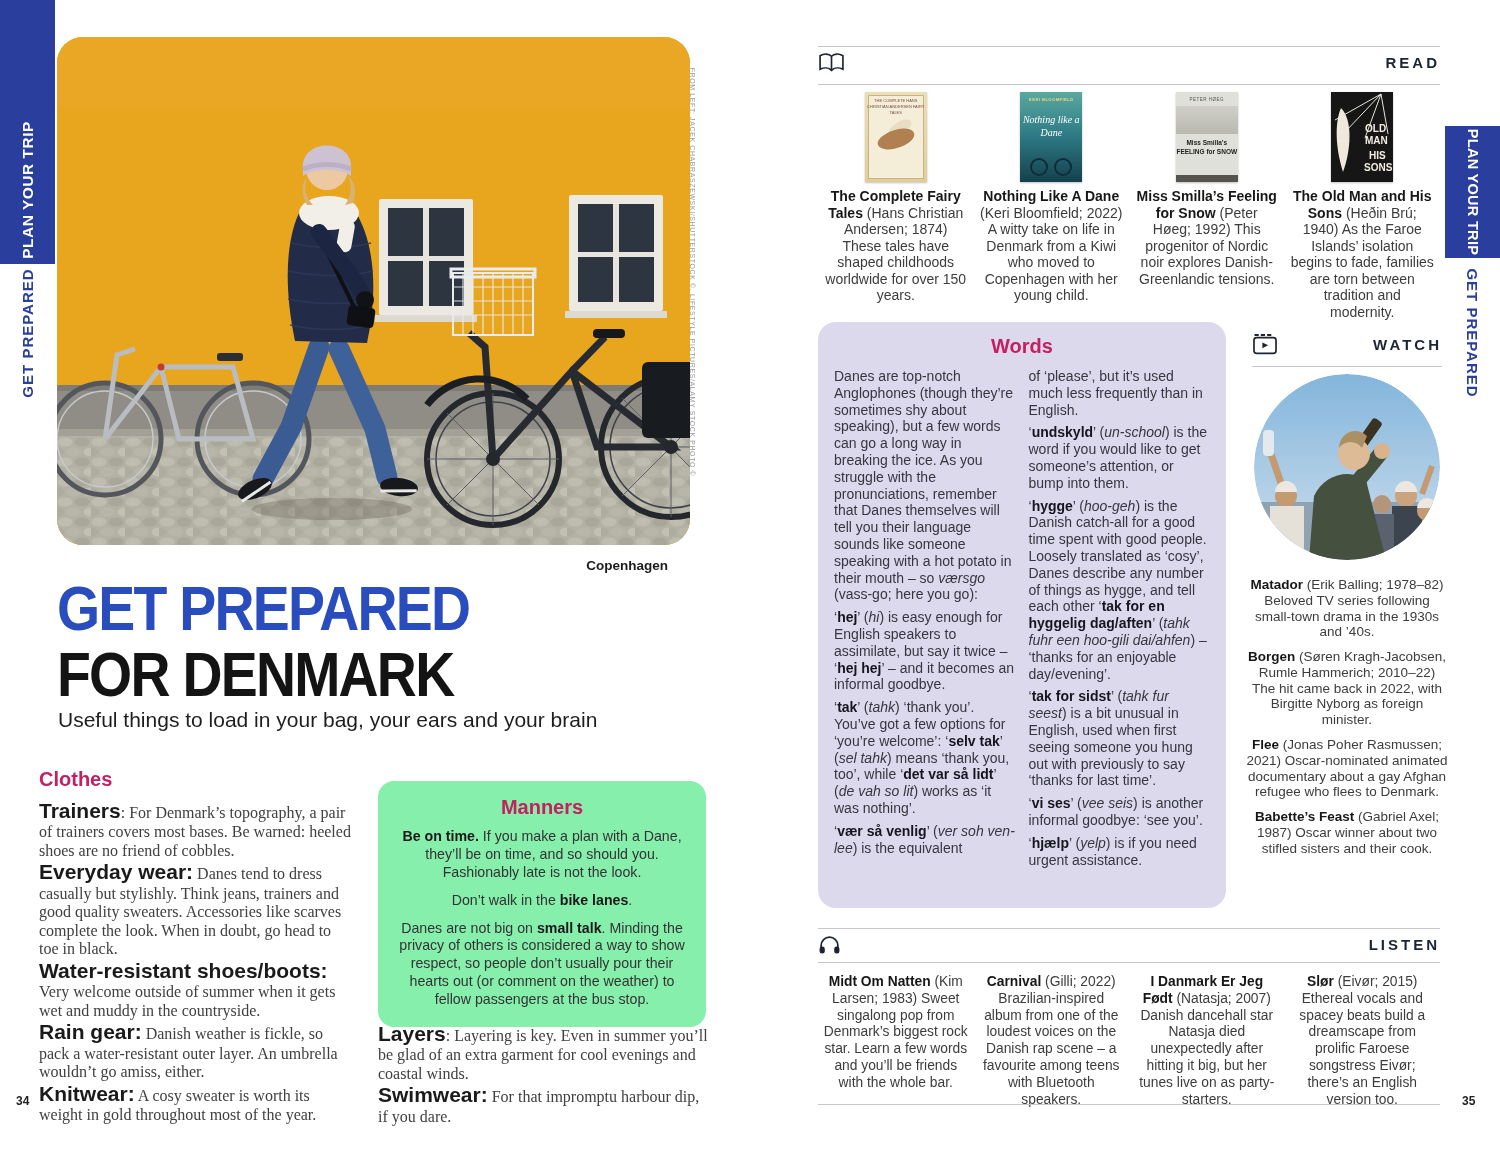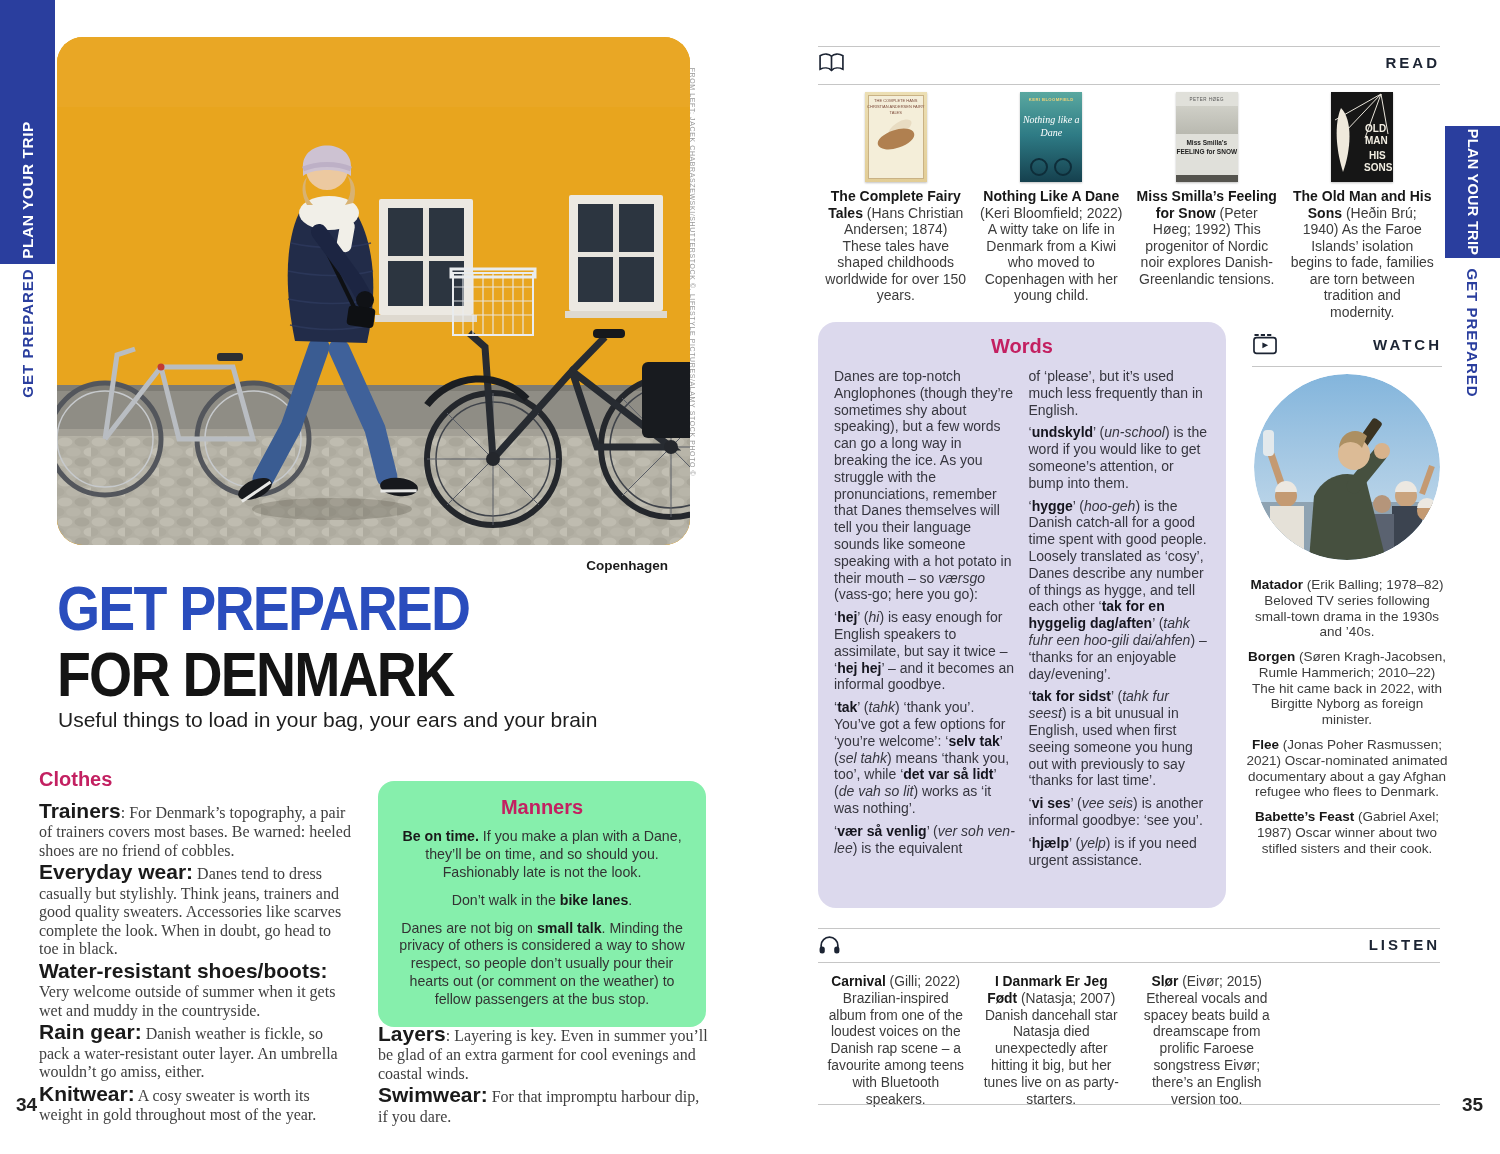--- a/index.html
+++ b/index.html
@@ -40,21 +40,21 @@
      font-size:16px;line-height:1.16;color:#404040;}
   .serif-paras b{font-family:"Liberation Sans",sans-serif;font-size:21px;color:#1a1a1a;}
   .clothes{position:absolute;left:39px;top:760px;width:314px;margin-top:8px;}
   
   .manners{position:absolute;left:378px;top:781px;width:328px;background:#86efac;
      border-radius:16px;padding:15px 18px 8px;box-sizing:border-box;text-align:center;}
   .manners .h-mag{margin-bottom:9px;}
   .manners p{margin:0 0 10px;font-size:14.2px;line-height:1.26;color:#333;}
   .manners b{color:#191919;}
   .extras{position:absolute;left:378px;top:1022px;width:332px;}
-  .pagenum{position:absolute;font-weight:bold;font-size:19px;color:#222;}
+  .pagenum{position:absolute;font-weight:bold;font-size:12px;color:#222;}
   
   .rule{position:absolute;height:1px;background:#c6c6c6;}
   .sec-head{position:absolute;display:flex;align-items:center;justify-content:space-between;gap:10px;
      font-weight:bold;letter-spacing:3px;font-size:15px;color:#1c2433;}
   .sec-head svg{flex:0 0 auto;}
   
   .books{position:absolute;left:818px;top:92px;width:622px;display:flex;}
   .bcol{width:155.5px;display:flex;justify-content:center;}
   .cover{position:relative;width:62px;height:90px;box-shadow:0 1px 2px rgba(0,0,0,.25);overflow:hidden;}
   .c1{background:linear-gradient(#ecdfb4,#e2cd96);}
@@ -430,20 +430,23 @@
       <path d="M3 15 V11 a8 8 0 0 1 16 0 V15"></path>
       <rect x="1.5" y="12" width="5" height="6.5" rx="2.4" fill="#1c2433" stroke="none"></rect>
       <rect x="15.5" y="12" width="5" height="6.5" rx="2.4" fill="#1c2433" stroke="none"></rect>
     </svg>
     <span>LISTEN</span>
   </div>
   <div class="rule" style="left:818px;top:962px;width:622px;"></div>
 
   <div class="listen-items">
     <div class="li">
+        <p><b>Midt Om Natten</b><span> (Kim Larsen; 1983) Sweet singalong pop from Denmark’s biggest rock star. Learn a few words and you’ll be friends with the whole bar.</span></p>
+      </div>
+    <div class="li">
         <p><b>Carnival</b><span> (Gilli; 2022) Brazilian-inspired album from one of the loudest voices on the Danish rap scene – a favourite among teens with Bluetooth speakers.</span></p>
       </div>
     <div class="li">
         <p><b>I Danmark Er Jeg Født</b><span> (Natasja; 2007) Danish dancehall star Natasja died unexpectedly after hitting it big, but her tunes live on as party-starters.</span></p>
       </div>
     <div class="li">
         <p><b>Slør</b><span> (Eivør; 2015) Ethereal vocals and spacey beats build a dreamscape from prolific Faroese songstress Eivør; there’s an English version too.</span></p>
       </div>
   </div>
   <div class="rule" style="left:818px;top:1104px;width:622px;"></div>

